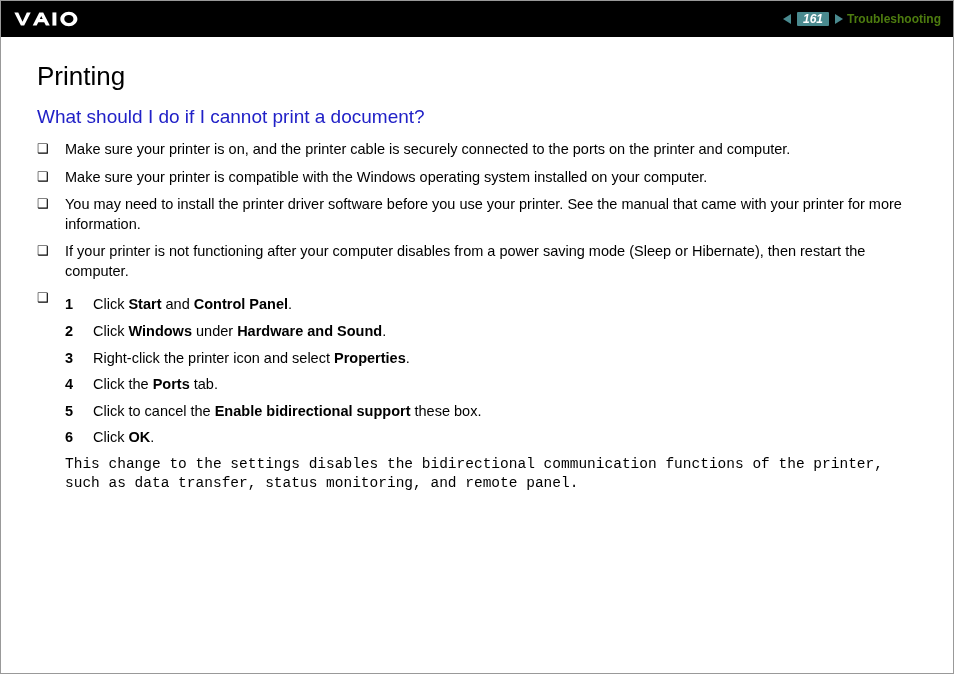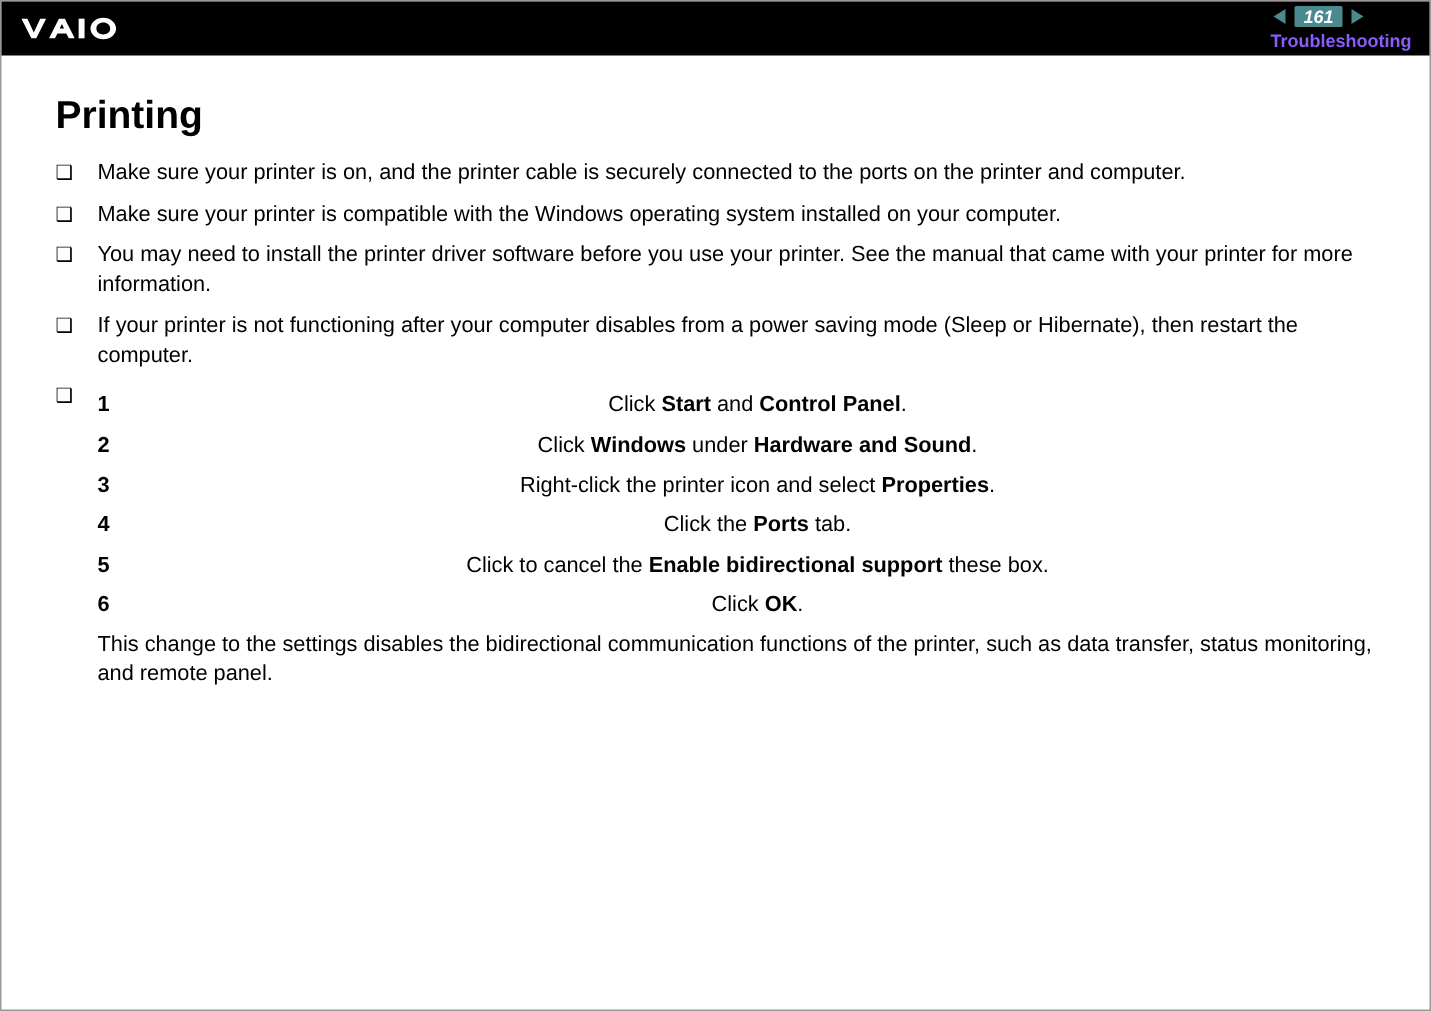--- a/index.html
+++ b/index.html
@@ -1,37 +1,37 @@
 <!DOCTYPE html>
 <html><head>
 <meta charset="utf-8">
 <style>
   * { box-sizing: border-box; margin: 0; padding: 0; }
   html, body { width: 954px; height: 674px; font-family: Arial, Helvetica, sans-serif; background: #fff; color: #000; }
   .page { width: 954px; height: 674px; border: 1px solid #999; display: flex; flex-direction: column; }
   .header { background: #000; height: 36px; display: flex; align-items: center; justify-content: space-between; padding: 0 12px; }
   .logo { display: flex; align-items: center; gap: 0; }
   .logo svg { height: 20px; }
-  .header-right { display: flex; flex-direction: column; gap: 2px; }
+  .header-right { display: flex; flex-direction: row; align-items: flex-end; gap: 2px; }
   .page-nav { display: flex; align-items: center; gap: 4px; }
   .page-nav svg { display: block; }
   .page-num { background: #4a8a8f; color: #fff; font-style: italic; font-weight: bold; font-size: 12px; padding: 0 6px; border-radius: 1px; line-height: 14px; }
-  .section-link { color: #8b5cf6; font-weight: bold; font-size: 12px; text-decoration: none; }
+  .section-link { color: #4d7c0f; font-weight: bold; font-size: 12px; text-decoration: none; }
   .content { padding: 24px 36px 0 36px; flex: 1; overflow: hidden; }
-  h1 { font-size: 26px; font-weight: bold; margin-bottom: 14px; }
+  h1 { font-size: 26px; font-weight: normal; margin-bottom: 14px; }
   h2 { color: #2121c7; font-size: 19px; font-weight: normal; margin-bottom: 12px; }
   ul.bullets { list-style: none; }
   ul.bullets > li { display: flex; gap: 14px; font-size: 14.5px; line-height: 1.35; margin-bottom: 8px; }
   ul.bullets > li .bullet-marker { flex: 0 0 14px; font-size: 13px; line-height: 1.4; }
   ul.bullets > li .bullet-text { flex: 1; }
   ol.steps { list-style: none; margin-top: 6px; margin-bottom: 6px; }
   ol.steps > li { display: flex; gap: 14px; font-size: 14.5px; line-height: 1.35; margin-bottom: 7px; }
   ol.steps > li .step-num { flex: 0 0 14px; font-weight: bold; }
-  ol.steps > li .step-text { flex: 1; text-align: center; }
-  .follow-text { font-size: 14.5px; line-height: 1.35; }
+  ol.steps > li .step-text { flex: 1; }
+  .follow-text { font-size: 14.5px; line-height: 1.35; font-family: Liberation Mono, monospace; }
   b { font-weight: bold; }
 </style>
 </head>
 <body>
 
 <div class="page">
 
   <div class="header">
     <div class="logo">
       <svg viewBox="0 0 140 28" width="92" height="20">
@@ -56,20 +56,21 @@
               <polygon points="2,1 10,6 2,11" fill="#4a8a8f"></polygon>
             </svg>
         </span>
       </div>
       <a class="section-link">Troubleshooting</a>
     </div>
   </div>
 
   <div class="content">
     <h1>Printing</h1>
+    <h2>What should I do if I cannot print a document?</h2>
 
     <ul class="bullets">
       <li>
         <span class="bullet-marker">❑</span>
         <span class="bullet-text">Make sure your printer is on, and the printer cable is securely connected to the ports on the printer and computer.</span>
       </li>
       <li>
         <span class="bullet-marker">❑</span>
         <span class="bullet-text">Make sure your printer is compatible with the Windows operating system installed on your computer.</span>
       </li>

